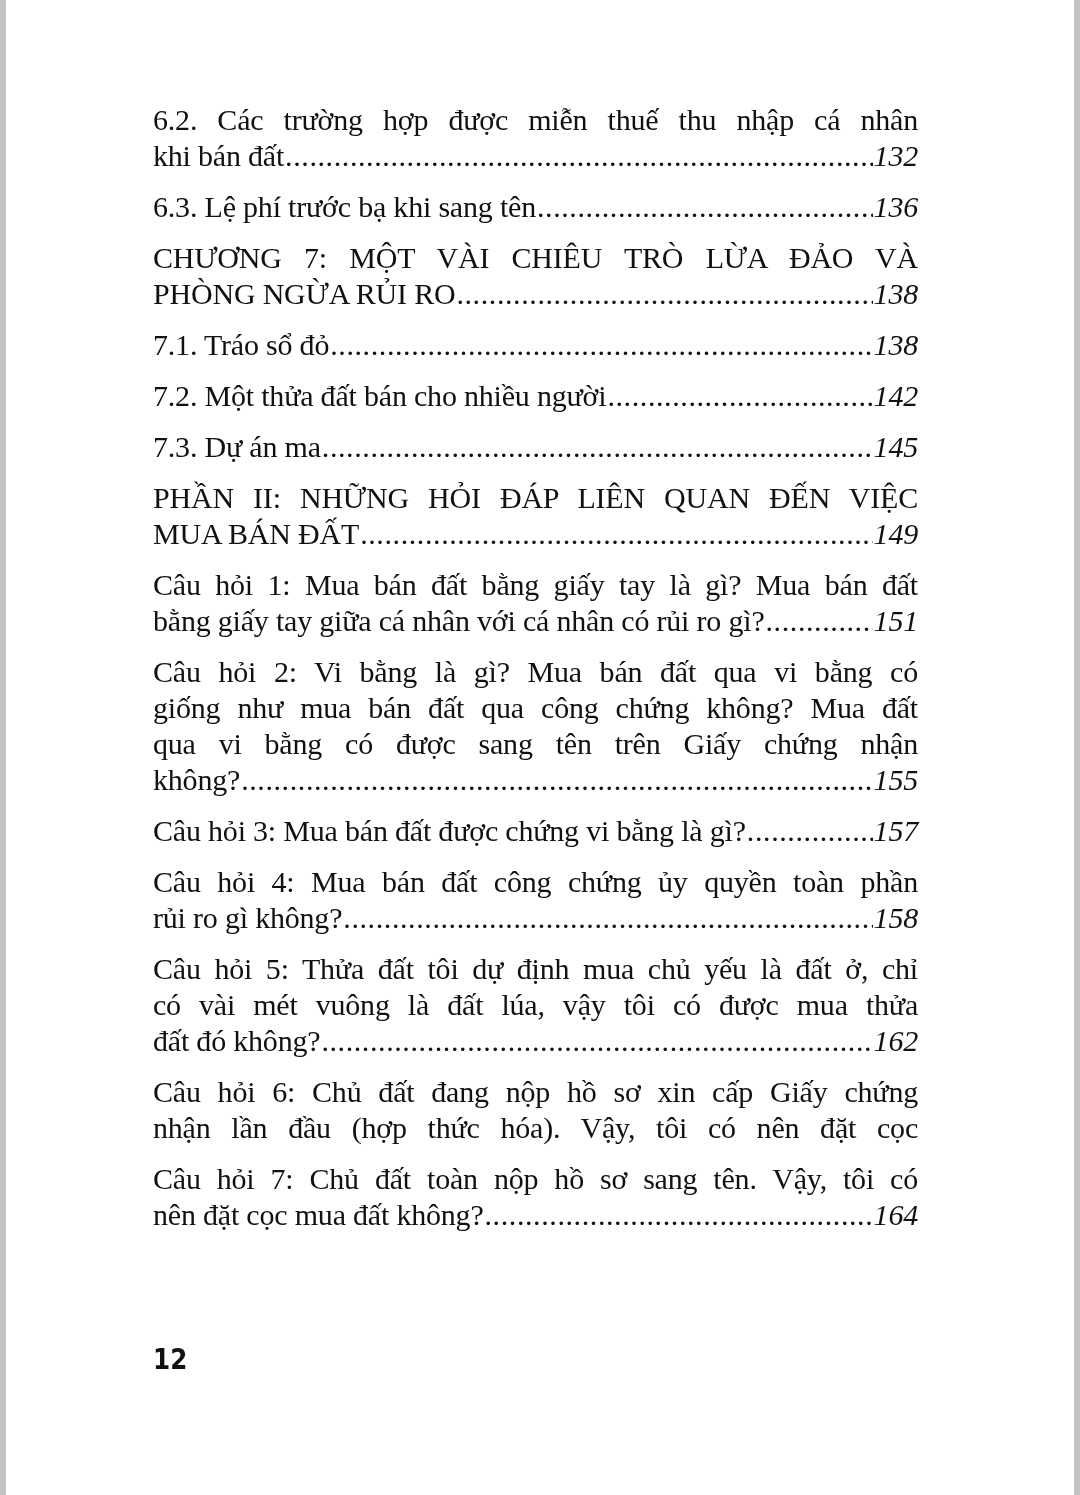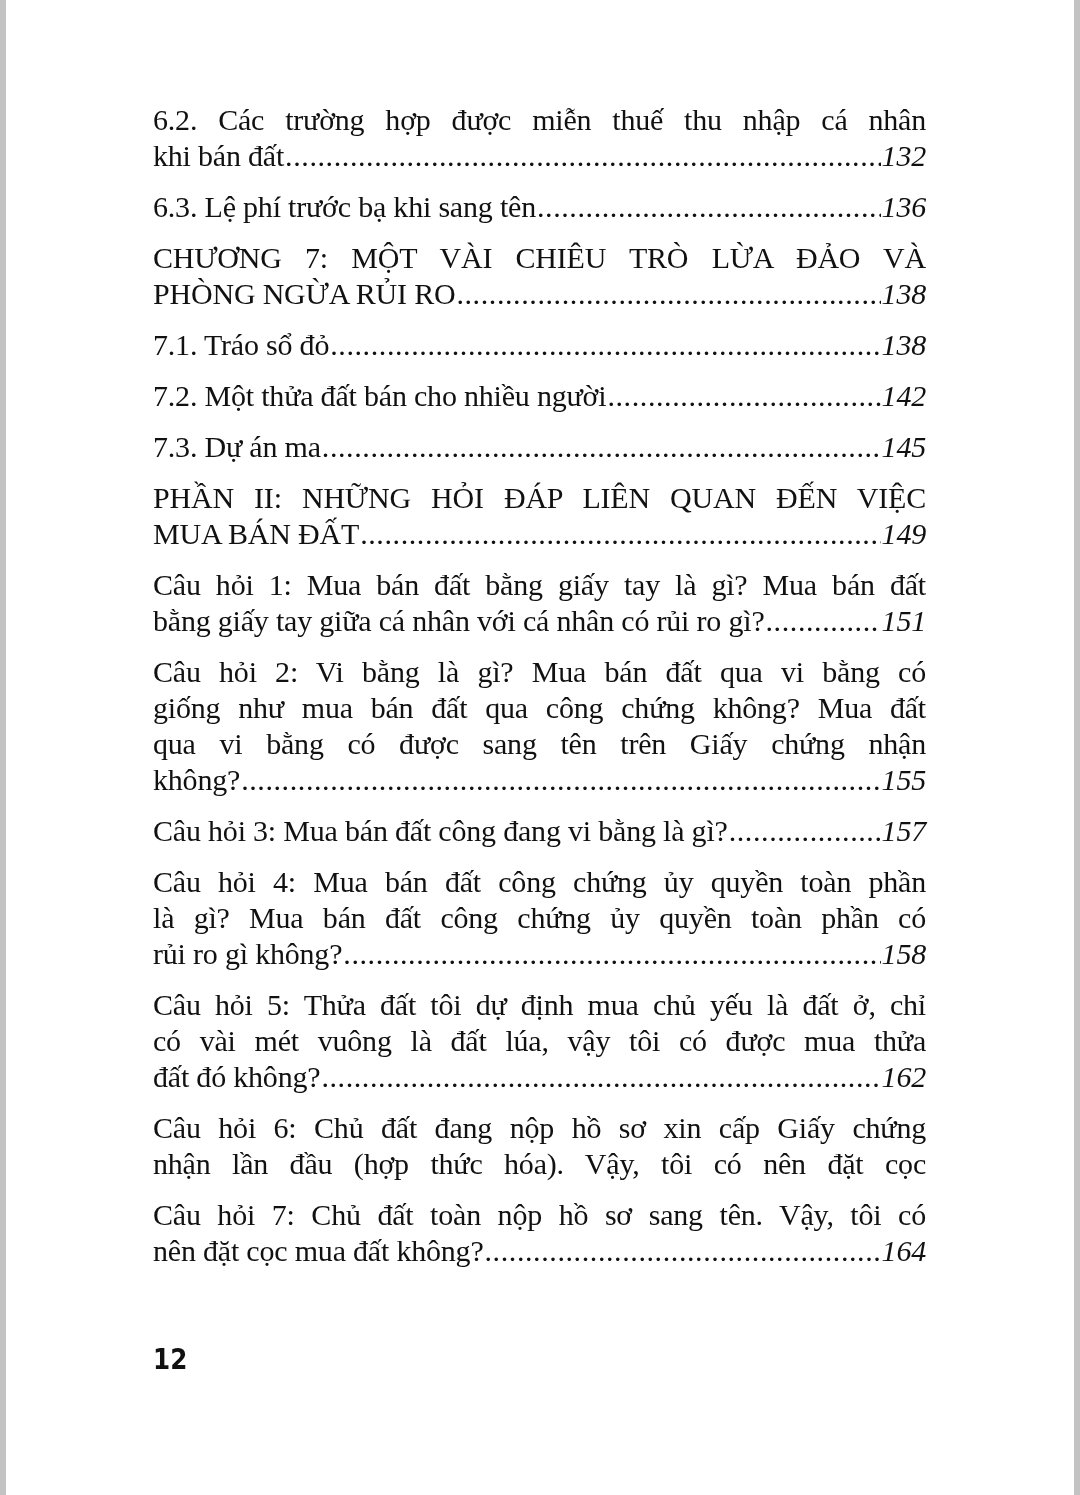--- a/index.html
+++ b/index.html
@@ -29,21 +29,21 @@
       position: absolute;
       left: 153px;
       top: 102px;
       width: 773px;
       font-family: "Liberation Serif", "DejaVu Serif", serif;
       font-size: 30px;
       line-height: 36px;
       color: #111111;
     }
     .entry {
-      margin: 0 0 15px 0;
+      margin: 0 8px 15px 0;
     }
     .entry .text-line {
       display: block;
       text-align: justify;
       text-align-last: justify;
       white-space: nowrap;
       letter-spacing: -0.2px;
     }
     .entry .last-line {
       display: flex;
@@ -162,29 +162,28 @@
     <span class="text-line">qua vi bằng có được sang tên trên Giấy chứng nhận</span>
     <div class="last-line">
       <span class="t">không?</span>
       <span class="dots"></span>
       <span class="pg">155</span>
     </div>
   </div>
 
   <div class="entry">
     <div class="last-line">
-      <span class="t">Câu hỏi 3: Mua bán đất công đang vi bằng là gì?</span>
+      <span class="t">Câu hỏi 3: Mua bán đất được chứng vi bằng là gì?</span>
       <span class="dots"></span>
       <span class="pg">157</span>
     </div>
   </div>
 
   <div class="entry">
     <span class="text-line">Câu hỏi 4: Mua bán đất công chứng ủy quyền toàn phần</span>
-    <span class="text-line">là gì? Mua bán đất công chứng ủy quyền toàn phần có</span>
     <div class="last-line">
       <span class="t">rủi ro gì không?</span>
       <span class="dots"></span>
       <span class="pg">158</span>
     </div>
   </div>
 
   <div class="entry">
     <span class="text-line">Câu hỏi 5: Thửa đất tôi dự định mua chủ yếu là đất ở, chỉ</span>
     <span class="text-line">có vài mét vuông là đất lúa, vậy tôi có được mua thửa</span>

